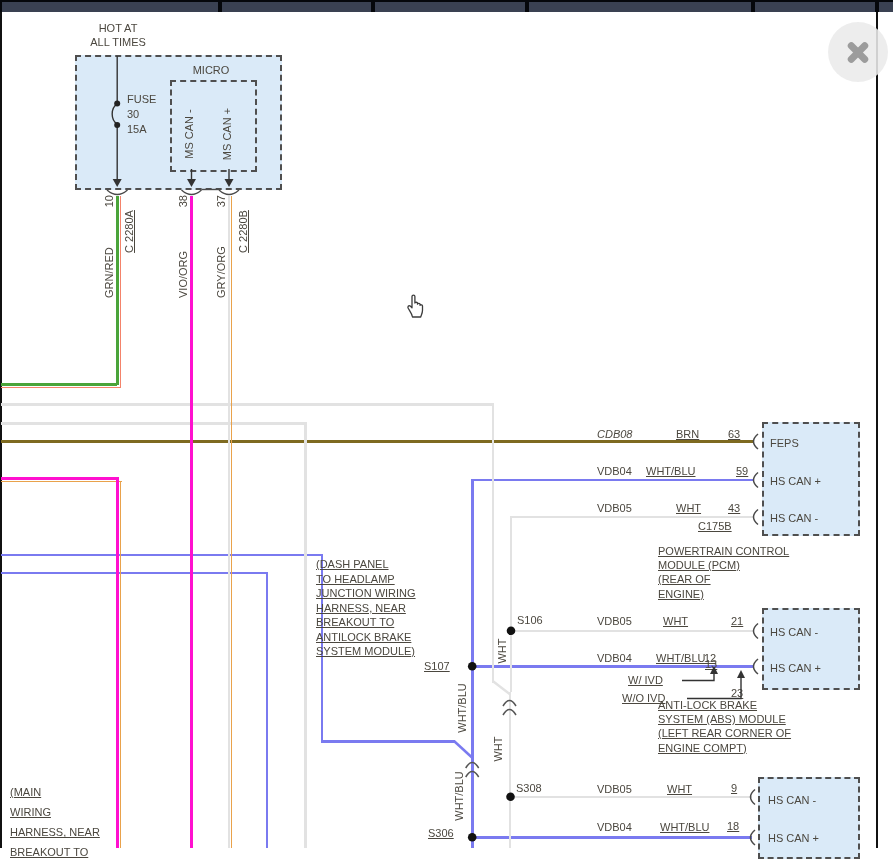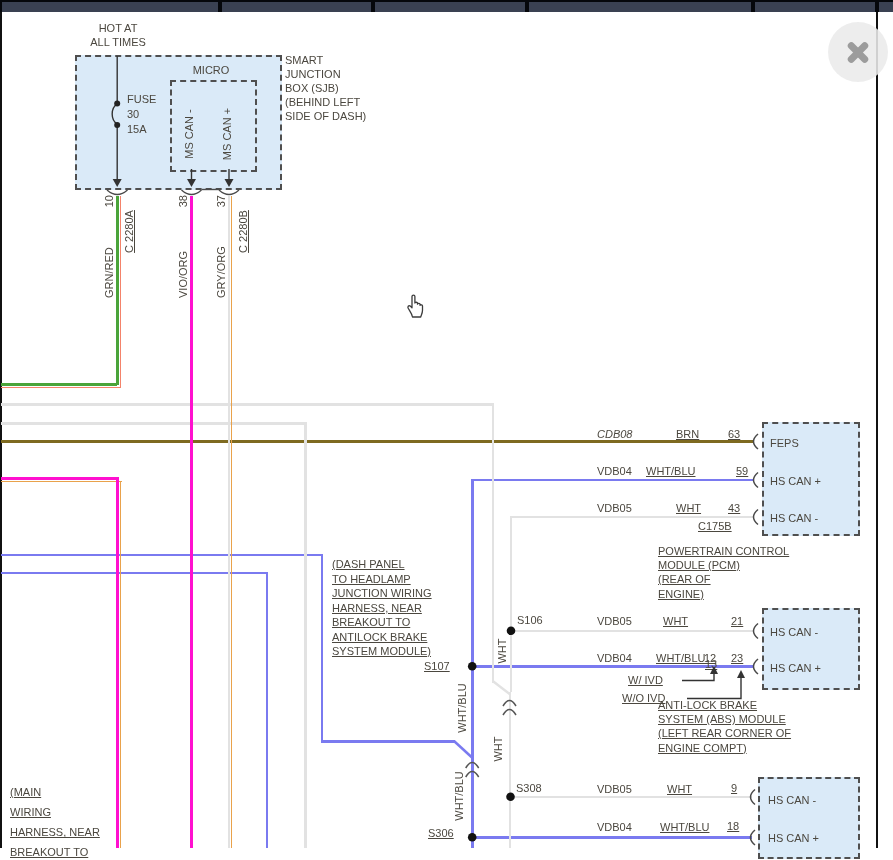--- a/index.html
+++ b/index.html
@@ -67,25 +67,20 @@
   <div class="wire" style="left:230.5px;top:196px;width:1.5px;height:652px;background:#e9a24b;"></div>
 
   <div class="box fillbox" style="left:75px;top:55px;width:203px;height:131px;"></div>
   <div class="box" style="left:170px;top:80px;width:83px;height:88px;"></div>
   <div class="box fillbox" style="left:762px;top:422px;width:94px;height:110px;"></div>
   <div class="box fillbox" style="left:762px;top:608px;width:94px;height:78px;"></div>
   <div class="box fillbox" style="left:758px;top:777px;width:98px;height:78px;"></div>
 
   <div class="lbl ca" style="left:68px;top:21px;width:100px;">HOT AT
 ALL TIMES</div>
-  <div class="lbl" style="left:285px;top:53px;">SMART
-JUNCTION
-BOX (SJB)
-(BEHIND LEFT
-SIDE OF DASH)</div>
   <div class="lbl ca" style="left:186px;top:63px;width:50px;">MICRO</div>
   <div class="lbl" style="left:127px;top:92px;line-height:15px;">FUSE
 30
 15A</div>
   <div class="rlbl mid" style="left:182px;top:166px;width:64px;">MS CAN -</div>
   <div class="rlbl mid" style="left:220px;top:166px;width:64px;">MS CAN +</div>
 
   <div class="rlbl spread" style="left:102px;top:298px;width:103px;">
     <span>GRN/RED</span><span>10</span>
   </div>
@@ -117,21 +112,21 @@
 ENGINE)</div>
 
   <div class="lbl" style="left:517px;top:613px;">S106</div>
   <div class="lbl" style="left:597px;top:614px;">VDB05</div>
   <div class="lbl ra" style="left:663px;top:614px;width:40px;">WHT</div>
   <div class="lbl ra" style="left:705px;top:614px;width:18px;margin-top:43px;">13</div>
   <div class="lbl ra" style="left:731px;top:614px;width:18px;">21</div>
   <div class="lbl" style="left:597px;top:651px;">VDB04</div>
   <div class="lbl ra" style="left:656px;top:651px;width:47px;">WHT/BLU</div>
   <div class="lbl ra" style="left:704px;top:651px;width:18px;">12</div>
-  <div class="lbl ra" style="left:731px;top:651px;width:18px;">23</div>
+  <div class="lbl ra" style="left:731px;top:686px;width:18px;">23</div>
   <div class="lbl ra" style="left:628px;top:673px;width:50px;">W/ IVD</div>
   <div class="lbl ra" style="left:622px;top:691px;width:60px;">W/O IVD</div>
   <div class="lbl" style="left:770px;top:625px;">HS CAN -</div>
   <div class="lbl" style="left:770px;top:661px;">HS CAN +</div>
   <div class="lbl ra" style="left:658px;top:698px;width:200px;line-height:14.2px;">ANTI-LOCK BRAKE
 SYSTEM (ABS) MODULE
 (LEFT REAR CORNER OF
 ENGINE COMPT)</div>
 
   <div class="lbl" style="left:516px;top:781px;">S308</div>
@@ -139,21 +134,21 @@
   <div class="lbl ra" style="left:667px;top:782px;width:40px;">WHT</div>
   <div class="lbl ra" style="left:731px;top:781px;width:16px;">9</div>
   <div class="lbl ra" style="left:428px;top:826px;width:40px;">S306</div>
   <div class="lbl" style="left:597px;top:820px;">VDB04</div>
   <div class="lbl ra" style="left:660px;top:820px;width:50px;">WHT/BLU</div>
   <div class="lbl ra" style="left:727px;top:819px;width:18px;">18</div>
   <div class="lbl" style="left:768px;top:793px;">HS CAN -</div>
   <div class="lbl" style="left:768px;top:831px;">HS CAN +</div>
 
   <div class="lbl ra" style="left:424px;top:659px;width:40px;">S107</div>
-  <div class="lbl ra" style="left:332px;top:557px;width:130px;line-height:14.5px;">(DASH PANEL
+  <div class="lbl ra" style="left:316px;top:557px;width:130px;line-height:14.5px;">(DASH PANEL
 TO HEADLAMP
 JUNCTION WIRING
 HARNESS, NEAR
 BREAKOUT TO
 ANTILOCK BRAKE
 SYSTEM MODULE)</div>
   <div class="lbl ra" style="left:10px;top:782px;width:107px;line-height:20px;">(MAIN
 WIRING
 HARNESS, NEAR
 BREAKOUT TO

